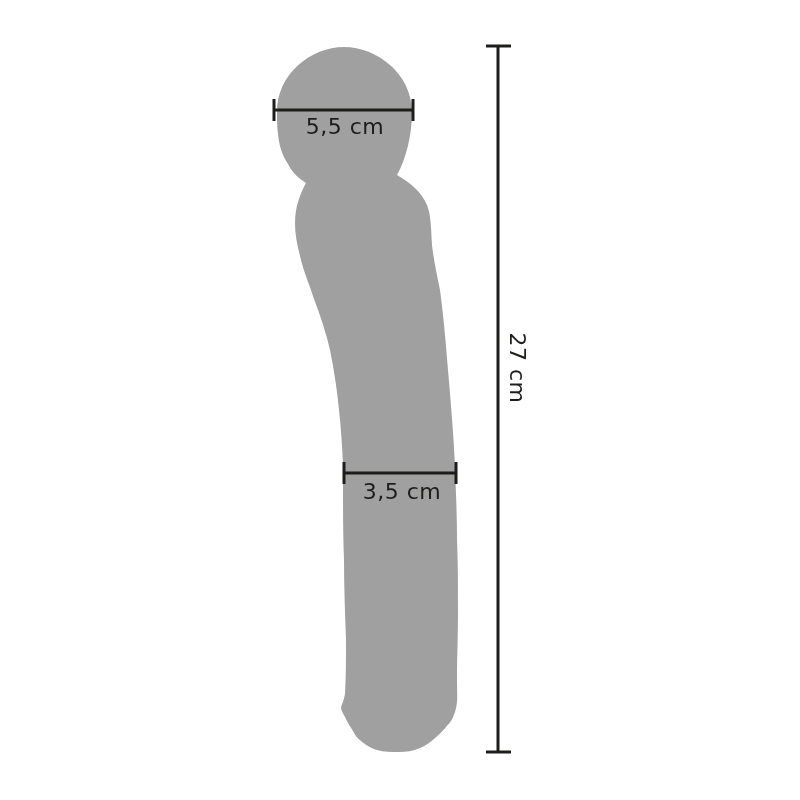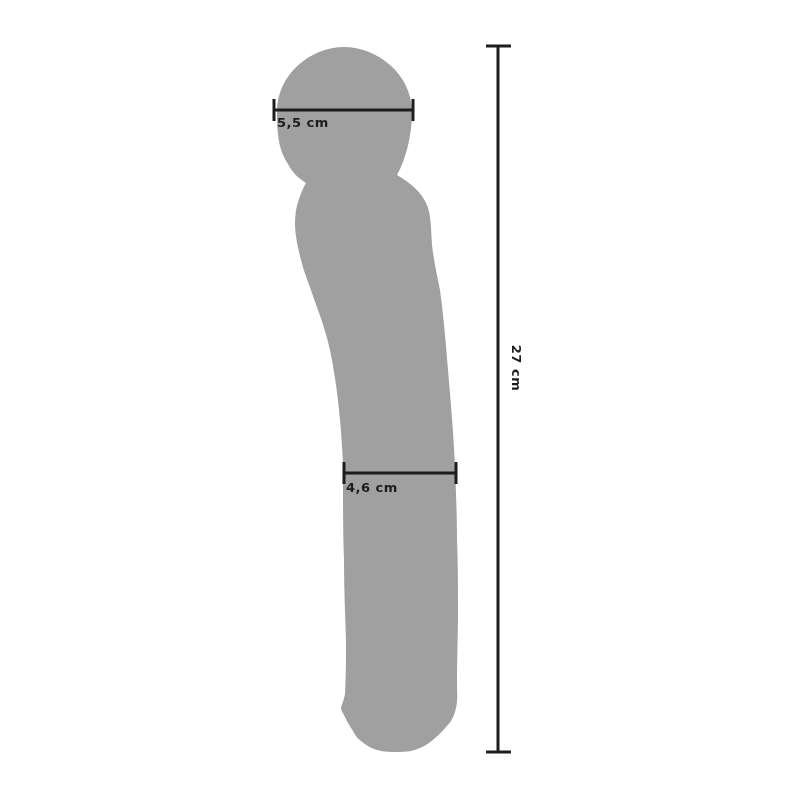--- a/index.html
+++ b/index.html
@@ -17,25 +17,25 @@
   }
   .canvas svg {
     position: absolute;
     left: 0;
     top: 0;
     width: 800px;
     height: 800px;
   }
   .dim-label {
     position: absolute;
-    font-size: 13px;
-    font-weight: bold;
+    font-size: 22px;
+    font-weight: normal;
     color: #1d1d1b;
     letter-spacing: 0.5px;
-    text-align: left;
+    text-align: center;
     white-space: nowrap;
     line-height: 1;
     user-select: none;
   }
   .head-label {
     left: 277px;
     top: 116px;
     width: 136px;
   }
   .shaft-label {
@@ -116,17 +116,17 @@
 
     <g class="dim-line-group" stroke="#1d1d1b">
       <line x1="498" y1="46" x2="498" y2="752"></line>
       <line x1="486" y1="46" x2="511" y2="46"></line>
       <line x1="486" y1="752" x2="511" y2="752"></line>
     </g>
   </svg>
 
   <div class="dim-label head-label">5,5 cm</div>
 
-  <div class="dim-label shaft-label">4,6 cm</div>
+  <div class="dim-label shaft-label">3,5 cm</div>
 
   <div class="dim-label length-label">27 cm</div>
 
 </div>
 
 </body></html>

